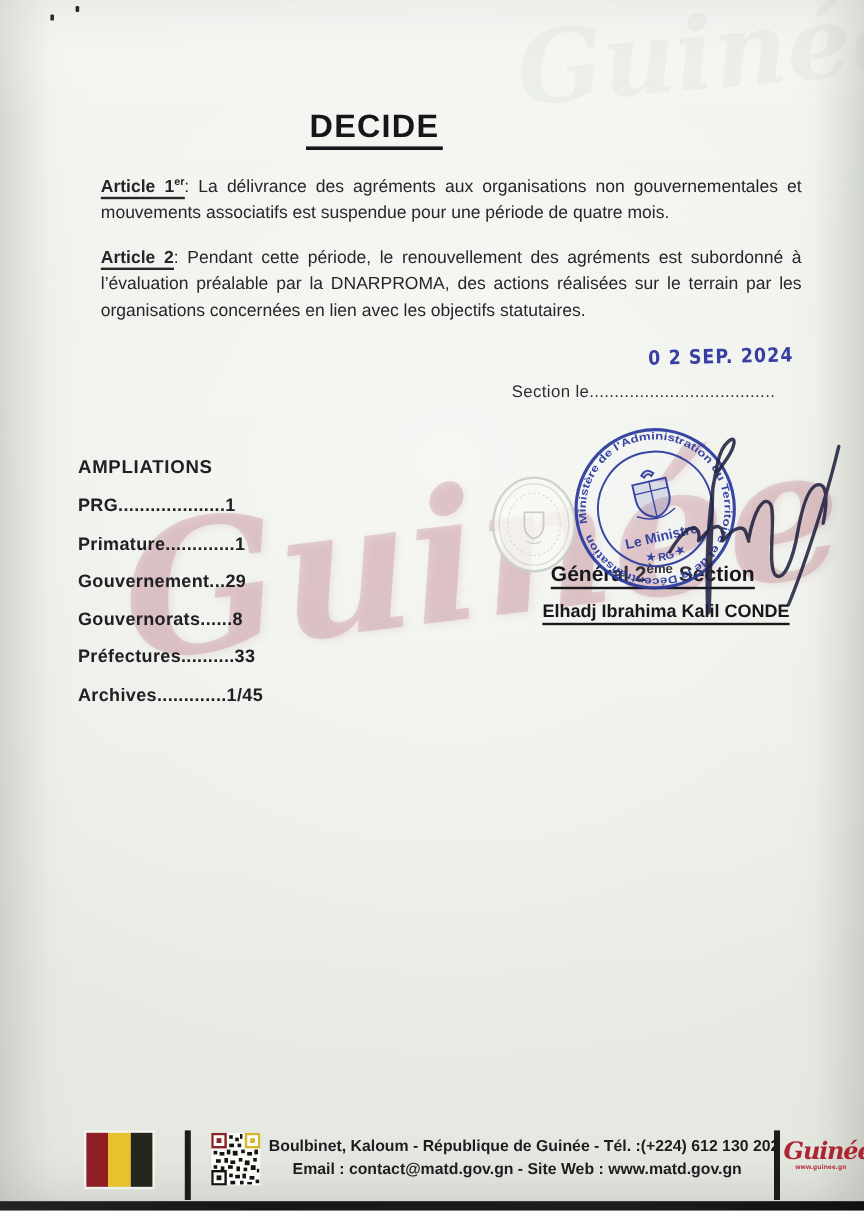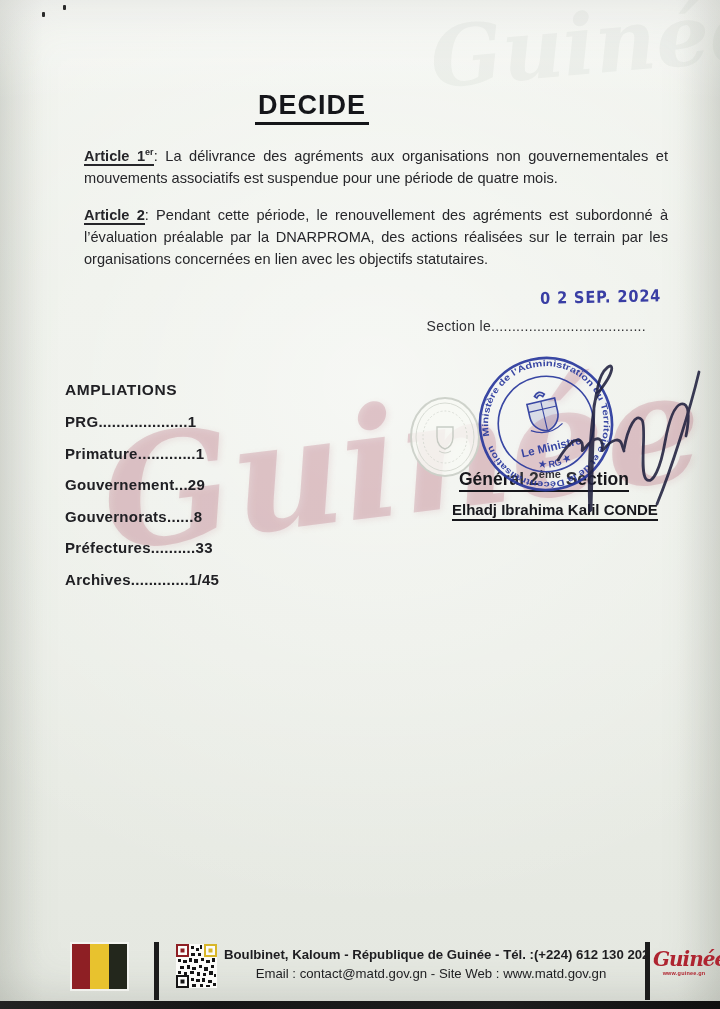--- a/index.html
+++ b/index.html
@@ -67,21 +67,21 @@
 
   
   .flag{position:absolute;left:72px;top:944px;width:55px;height:45px;display:flex;
     box-shadow:0 0 0 2px rgba(250,250,246,0.7);}
   .flag div{flex:1;}
   .fdiv{position:absolute;top:942px;width:4.5px;height:58px;background:#1b1b1b;}
   .fdiv.d1{left:154px;} .fdiv.d2{left:645px;}
   .qr{position:absolute;left:176px;top:944px;width:41px;height:44px;}
   .address{position:absolute;left:224px;top:945px;width:414px;text-align:center;color:#1d1d20;}
   .address .l1{font-size:13.2px;font-weight:bold;line-height:1.5;white-space:nowrap;}
-  .address .l2{font-size:13.2px;font-weight:normal;line-height:1.4;white-space:nowrap;}
+  .address .l2{font-size:13.2px;font-weight:bold;line-height:1.4;white-space:nowrap;}
   .brand{position:absolute;left:653px;top:948px;width:62px;text-align:center;}
   .brand .word{font-family:"DejaVu Serif",serif;font-style:italic;font-weight:bold;
     font-size:20px;color:#ae2430;line-height:1.1;letter-spacing:-1px;}
   .brand .url{font-size:5.5px;font-weight:bold;color:#b0242f;letter-spacing:.2px;}
 </style>
 </head>
 <body>
 
 <div id="page">
   <div class="shading"></div>

